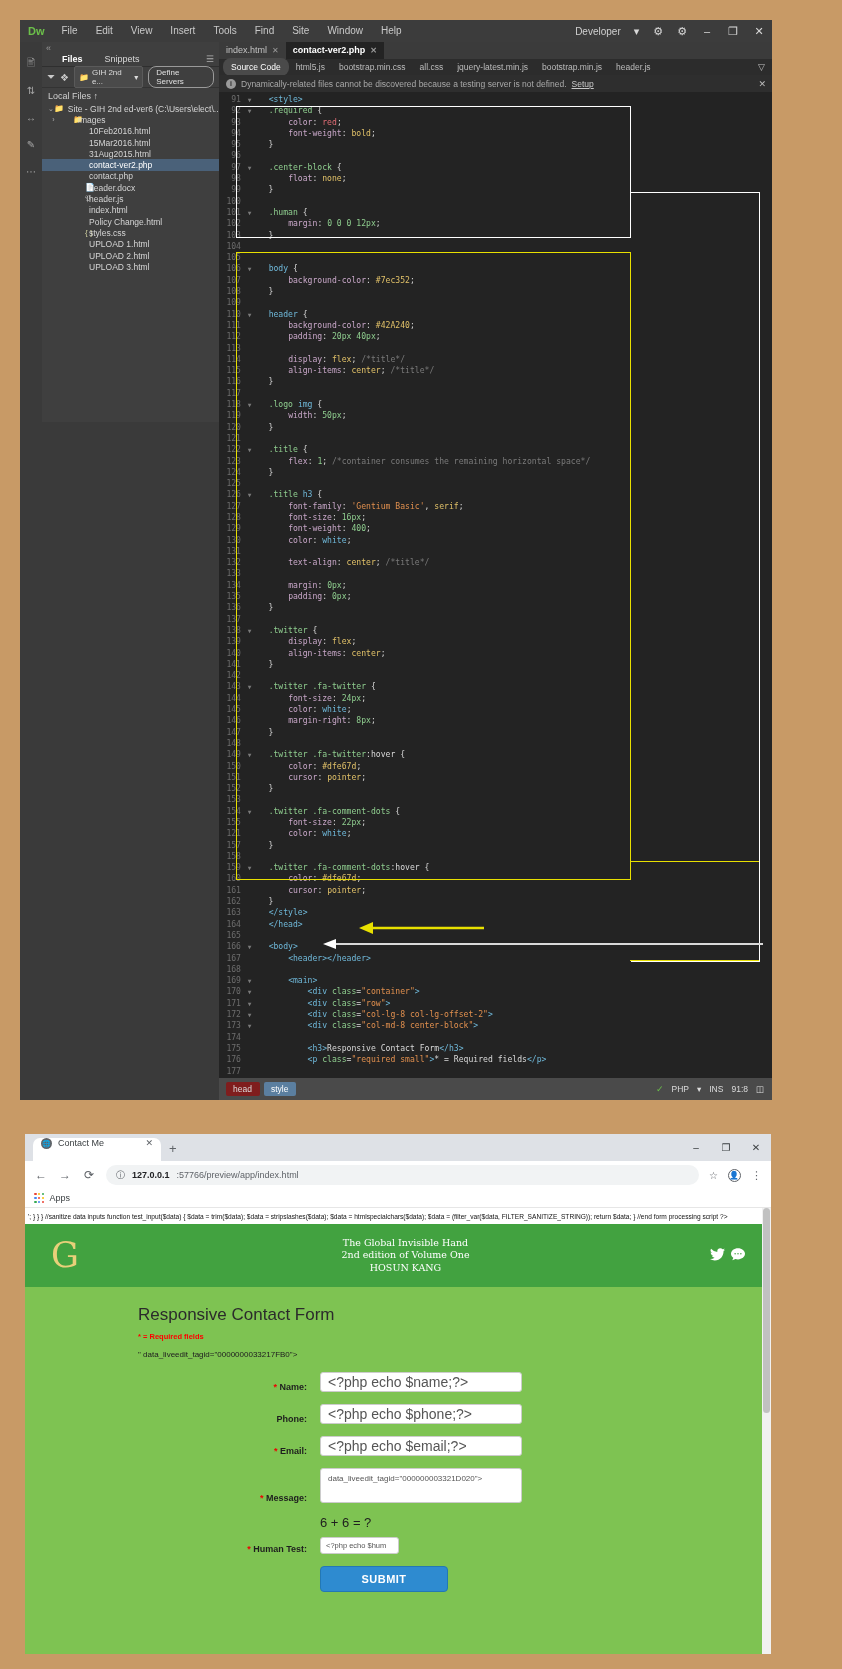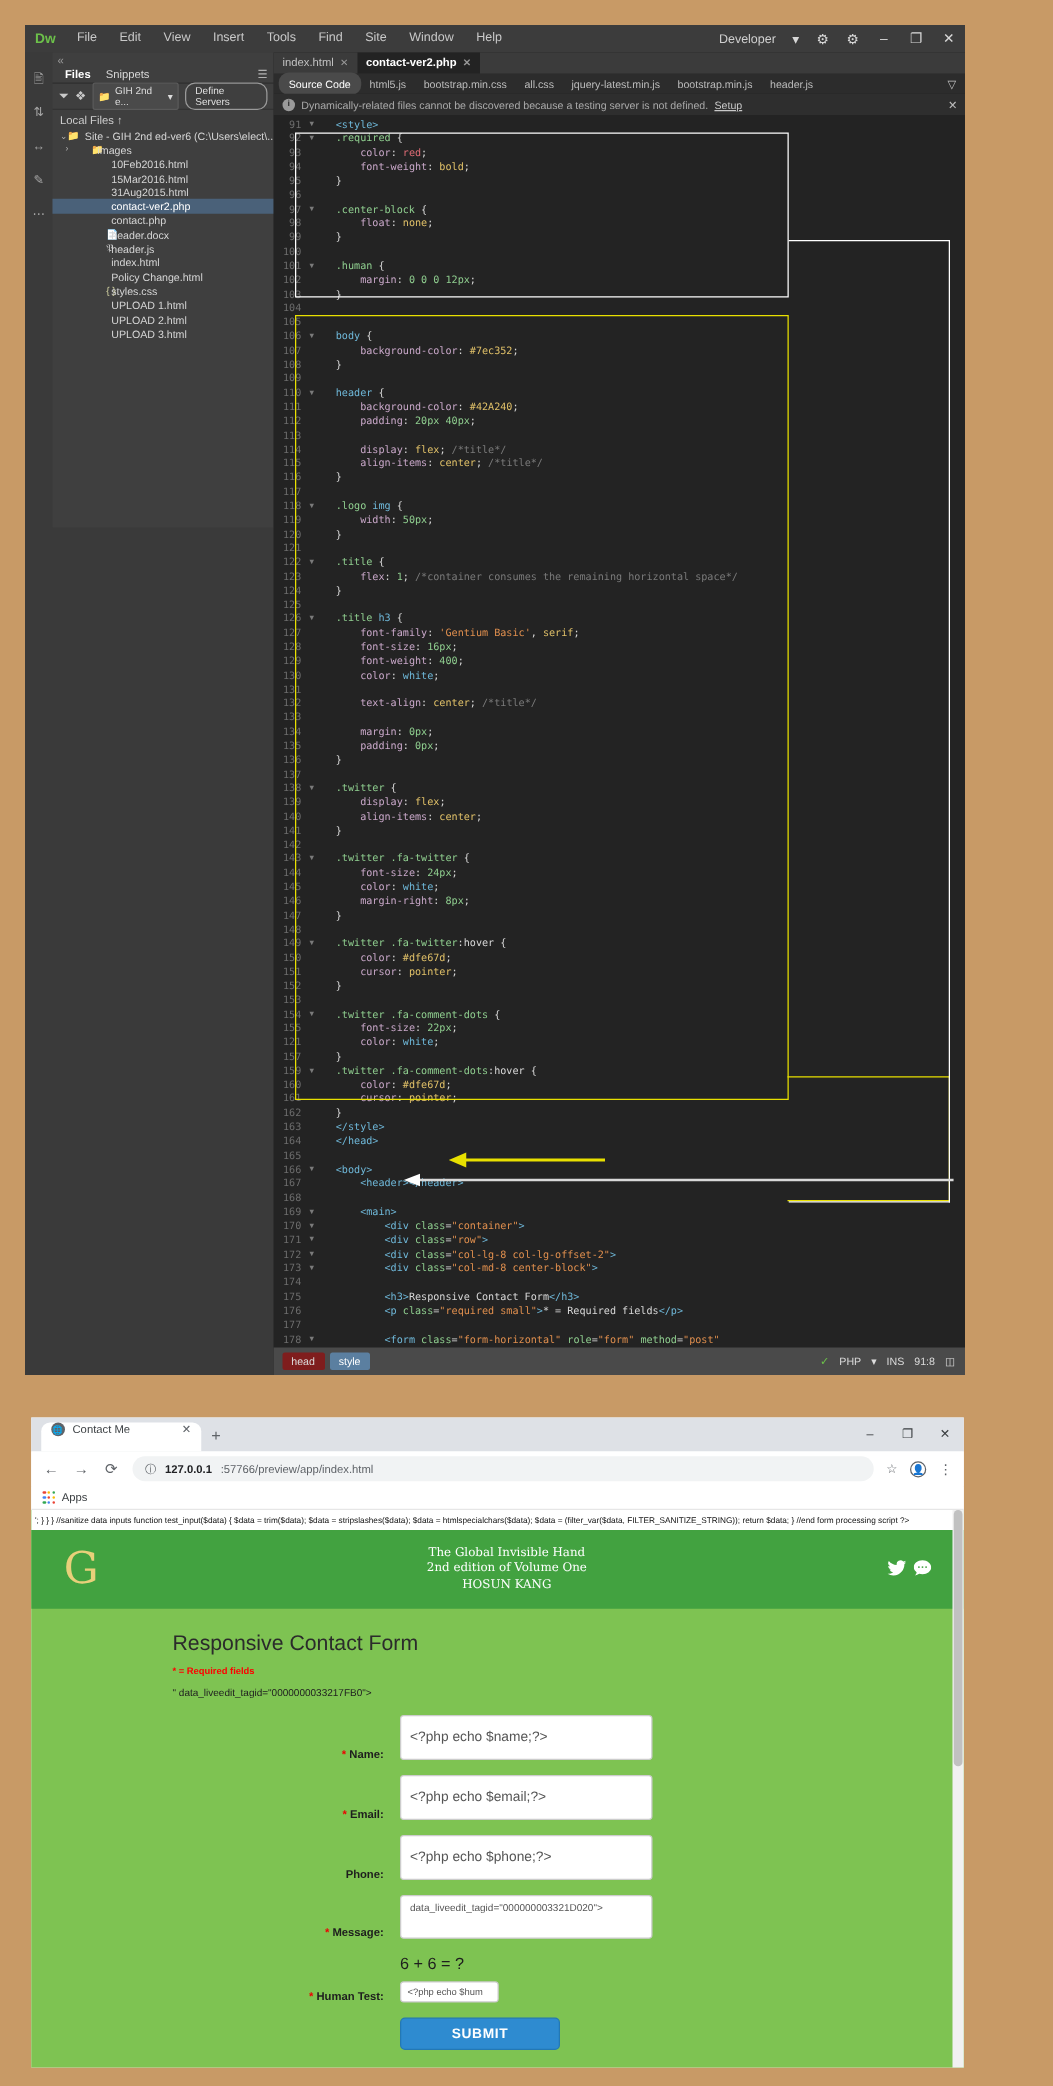--- a/index.html
+++ b/index.html
@@ -38,21 +38,21 @@
   }
   #dw-rail .rail-ic { width:16px; height:14px; display:flex; align-items:center; justify-content:center; opacity:.85; }
 
   
   #dw-files {
     position:absolute; left:22px; top:22px; width:177px; height:380px;
     background:#3f3f3f; color:#cfcfcf;
   }
   .panel-collapse { font-size:9px; color:#9b9b9b; padding:1px 0 0 4px; height:10px;}
   .panel-tabs { display:flex; align-items:center; height:15px; padding-left:4px; font-size:9px; border-bottom:1px solid #2f2f2f;}
-  .panel-tabs .ptab { padding:0 6px; color:#d8d8d8; }
+  .panel-tabs .ptab { padding:0 6px; color:#d8d8d8;margin-left:10px; }
   .panel-tabs .ptab.active { color:#ffffff; font-weight:bold; }
   .panel-tabs .phamb { margin-left:auto; padding-right:5px; color:#b0b0b0;}
   .files-toolbar { display:flex; align-items:center; gap:5px; height:20px; padding:0 5px; font-size:9px; }
   .files-toolbar .tb-ic { color:#c9c9c9; font-size:10px; }
   .site-sel {
     display:flex; align-items:center; gap:3px; background:#4a4a4a; border:1px solid #5a5a5a;
     border-radius:2px; padding:1px 4px; font-size:8px; color:#dcdcdc;
   }
   .define-btn {
     border:1px solid #9a9a9a; border-radius:8px; padding:1px 7px; font-size:8px; color:#e0e0e0;
@@ -172,22 +172,22 @@
 
   .form-area { padding:18px 0 0 0; }
   .form-inner { width:520px; margin:0 auto; padding-left:0;}
   .form-inner h3 { font-size:17px; font-weight:400; color:#2b2b2b; margin:0 0 7px 0;}
   .req-note { color:#f00; font-weight:bold; font-size:7.5px; margin:0 0 9px 0;}
   .leak-line { color:#202020; font-size:8px; margin:0 0 13px 0;}
   .frow { display:flex; align-items:flex-end; margin-bottom:12px; }
   .flabel { width:182px; text-align:right; padding-right:13px; font-size:9px; font-weight:bold; color:#1e1e1e; padding-top:6px;}
   .flabel .star { color:#e00; }
   .finput {
-    width:202px; background:#fff; border:1px solid #ccc; border-radius:3px; height:36px;
-    font-size:11px; color:#555; display:flex; align-items:center; padding:0 7px;
+    width:202px; background:#fff; border:1px solid #ccc; border-radius:3px; height:20px;
+    font-size:14px; color:#555; display:flex; align-items:center; padding:0 7px;
   }
   .finput.msg { height:35px; align-items:flex-start; padding-top:5px; font-size:8px;}
   .human-q { font-size:13px; color:#1e1e1e; padding-top:0px; }
   .human-in { width:79px; background:#fff; border:1px solid #ccc; border-radius:3px; height:17px; font-size:7.5px; color:#555; display:flex; align-items:center; padding:0 5px; margin-top:7px;}
   .submit-btn {
     margin-left:182px; width:128px; height:26px; background:#2e8bd0; border:1px solid #2378b4;
     border-radius:4px; color:#fff; font-size:11px; font-weight:bold; display:flex; align-items:center; justify-content:center;
     letter-spacing:.5px;
   }
 </style>
@@ -416,20 +416,21 @@
           <div class="cl"><span class="ln">148</span><span class="fold"></span><span class="tx"><span class="pl"></span></span></div>
           <div class="cl"><span class="ln">149</span><span class="fold">▼</span><span class="tx"><span class="pl">   </span><span class="at">.twitter .fa-twitter</span><span class="pl">:hover {</span></span></div>
           <div class="cl"><span class="ln">150</span><span class="fold"></span><span class="tx"><span class="pl">       </span><span class="pr">color</span><span class="pl">: </span><span class="vl">#dfe67d</span><span class="pl">;</span></span></div>
           <div class="cl"><span class="ln">151</span><span class="fold"></span><span class="tx"><span class="pl">       </span><span class="pr">cursor</span><span class="pl">: </span><span class="vl">pointer</span><span class="pl">;</span></span></div>
           <div class="cl"><span class="ln">152</span><span class="fold"></span><span class="tx"><span class="pl">   }</span></span></div>
           <div class="cl"><span class="ln">153</span><span class="fold"></span><span class="tx"><span class="pl"></span></span></div>
           <div class="cl"><span class="ln">154</span><span class="fold">▼</span><span class="tx"><span class="pl">   </span><span class="at">.twitter .fa-comment-dots</span><span class="pl"> {</span></span></div>
           <div class="cl"><span class="ln">155</span><span class="fold"></span><span class="tx"><span class="pl">       </span><span class="pr">font-size</span><span class="pl">: </span><span class="num">22px</span><span class="pl">;</span></span></div>
           <div class="cl"><span class="ln">121</span><span class="fold"></span><span class="tx"><span class="pl">       </span><span class="pr">color</span><span class="pl">: </span><span class="wt">white</span><span class="pl">;</span></span></div>
           <div class="cl"><span class="ln">157</span><span class="fold"></span><span class="tx"><span class="pl">   }</span></span></div>
+          <div class="cl"><span class="ln">158</span><span class="fold"></span><span class="tx"><span class="pl"></span></span></div>
           <div class="cl"><span class="ln">159</span><span class="fold">▼</span><span class="tx"><span class="pl">   </span><span class="at">.twitter .fa-comment-dots</span><span class="pl">:hover {</span></span></div>
           <div class="cl"><span class="ln">160</span><span class="fold"></span><span class="tx"><span class="pl">       </span><span class="pr">color</span><span class="pl">: </span><span class="vl">#dfe67d</span><span class="pl">;</span></span></div>
           <div class="cl"><span class="ln">161</span><span class="fold"></span><span class="tx"><span class="pl">       </span><span class="pr">cursor</span><span class="pl">: </span><span class="vl">pointer</span><span class="pl">;</span></span></div>
           <div class="cl"><span class="ln">162</span><span class="fold"></span><span class="tx"><span class="pl">   }</span></span></div>
           <div class="cl"><span class="ln">163</span><span class="fold"></span><span class="tx"><span class="pl">   </span><span class="t">&lt;/style&gt;</span></span></div>
           <div class="cl"><span class="ln">164</span><span class="fold"></span><span class="tx"><span class="pl">   </span><span class="t">&lt;/head&gt;</span></span></div>
           <div class="cl"><span class="ln">165</span><span class="fold"></span><span class="tx"><span class="pl"></span></span></div>
           <div class="cl"><span class="ln">166</span><span class="fold">▼</span><span class="tx"><span class="pl">   </span><span class="t">&lt;body&gt;</span></span></div>
           <div class="cl"><span class="ln">167</span><span class="fold"></span><span class="tx"><span class="pl">       </span><span class="t">&lt;header&gt;&lt;/header&gt;</span></span></div>
           <div class="cl"><span class="ln">168</span><span class="fold"></span><span class="tx"><span class="pl"></span></span></div>
@@ -552,27 +553,27 @@
         <h3>Responsive Contact Form</h3>
         <p class="req-note">* = Required fields</p>
         <p class="leak-line">" data_liveedit_tagid="0000000033217FB0"&gt;</p>
 
         <div class="frow">
           <div class="flabel"><span class="star">*</span> <span>Name:</span></div>
           <div class="finput">&lt;?php echo $name;?&gt;</div>
         </div>
 
         <div class="frow">
+          <div class="flabel"><span>Phone:</span></div>
+          <div class="finput">&lt;?php echo $phone;?&gt;</div>
+        </div>
+
+        <div class="frow">
           <div class="flabel"><span class="star">*</span> <span>Email:</span></div>
           <div class="finput">&lt;?php echo $email;?&gt;</div>
-        </div>
-
-        <div class="frow">
-          <div class="flabel"><span>Phone:</span></div>
-          <div class="finput">&lt;?php echo $phone;?&gt;</div>
         </div>
 
         <div class="frow">
           <div class="flabel"><span class="star">*</span> <span>Message:</span></div>
           <div class="finput msg">data_liveedit_tagid="000000003321D020"&gt;</div>
         </div>
 
         <div class="frow">
           <div class="flabel"><span class="star">*</span> <span>Human Test:</span></div>
           <div>

